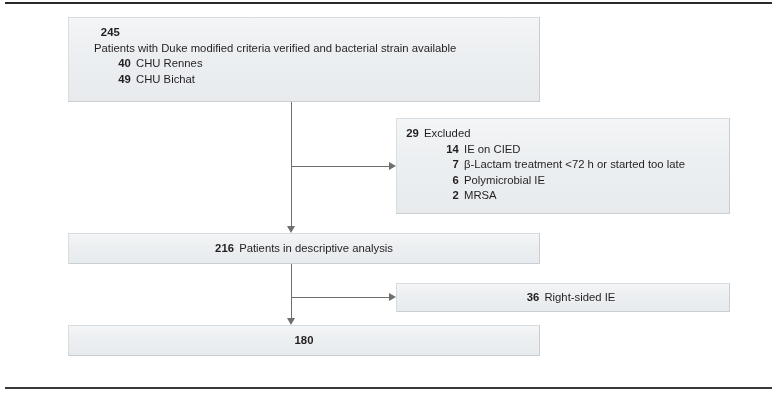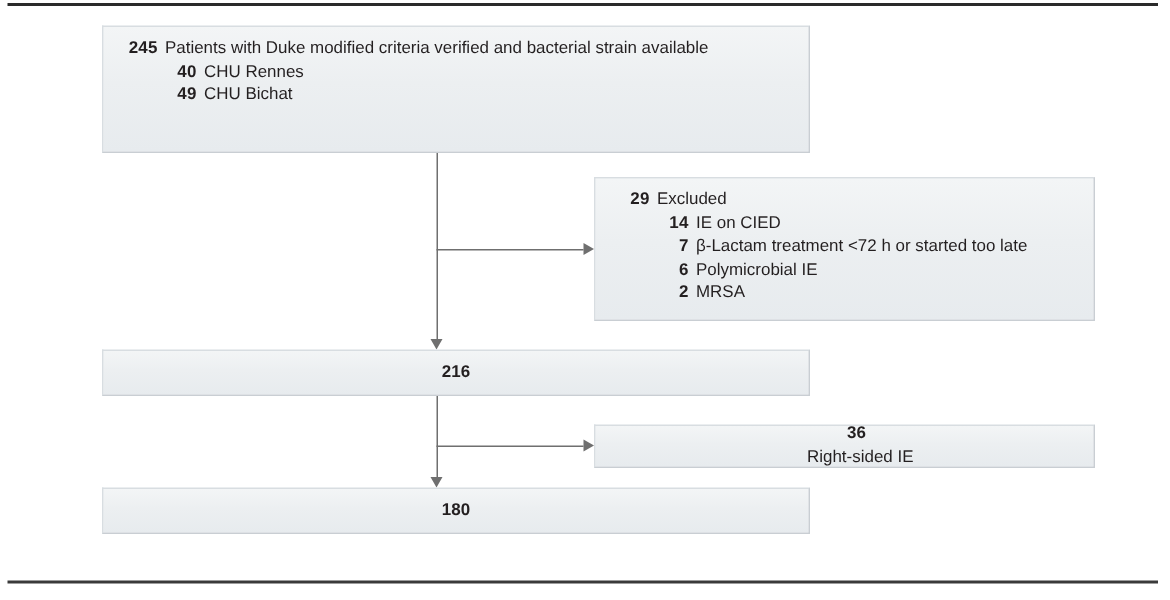--- a/index.html
+++ b/index.html
@@ -61,37 +61,36 @@
     text-align: right;
     flex: 0 0 auto;
     letter-spacing: 0.1px;
   }
   .lbl {
     margin-left: 5px;
     flex: 0 0 auto;
   }
 
   
-  .box-top .row.lvl0      { padding-left: 10px; }
+  .box-top .row.lvl0      { padding-left: 20px; flex-direction: column; }
   .box-top .row.lvl1      { padding-left: 10px; }
   .box-top .lvl0 .num     { width: 26px; }
   .box-top .lvl1 .num     { width: 52px; }
 
-  .box-excluded .row.lvl0 { padding-left: 14px; }
+  .box-excluded .row.lvl0 { }
   .box-excluded .row.lvl1 { padding-left: 14px; }
   .box-excluded .lvl0 .num{ width: 22px; }
   .box-excluded .lvl1 .num{ width: 48px; }
 
   
   .centered {
     display: flex;
     align-items: center;
     justify-content: center;
     height: 100%;
-    flex-direction: column;
   }
   .centered .num { width: auto; }
 
   
   .conn {
     position: absolute;
     background: #6f6f6f;
   }
   .v-line { width: 1px; }
   .h-line { height: 1px; }
@@ -171,20 +170,21 @@
     </div>
     <div class="row lvl1">
       <span class="num">2</span>
       <span class="lbl">MRSA</span>
     </div>
   </div>
 
   <div class="box box-desc">
     <div class="centered">
       <span class="num">216</span>
+      <span class="lbl">Patients in descriptive analysis</span>
     </div>
   </div>
 
   <div class="conn v-line v2"></div>
   <div class="arrow-down a3"></div>
   <div class="conn h-line h2"></div>
   <div class="arrow-right a4"></div>
 
   <div class="box box-right">
     <div class="centered">

